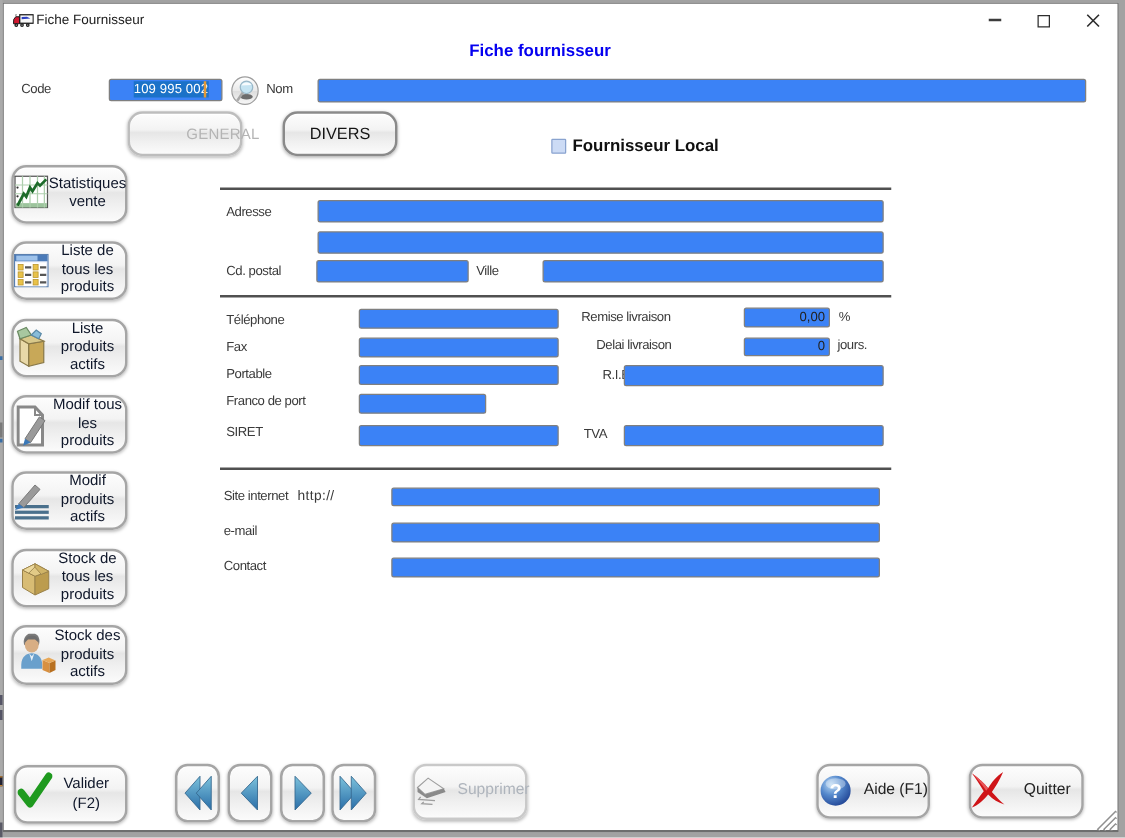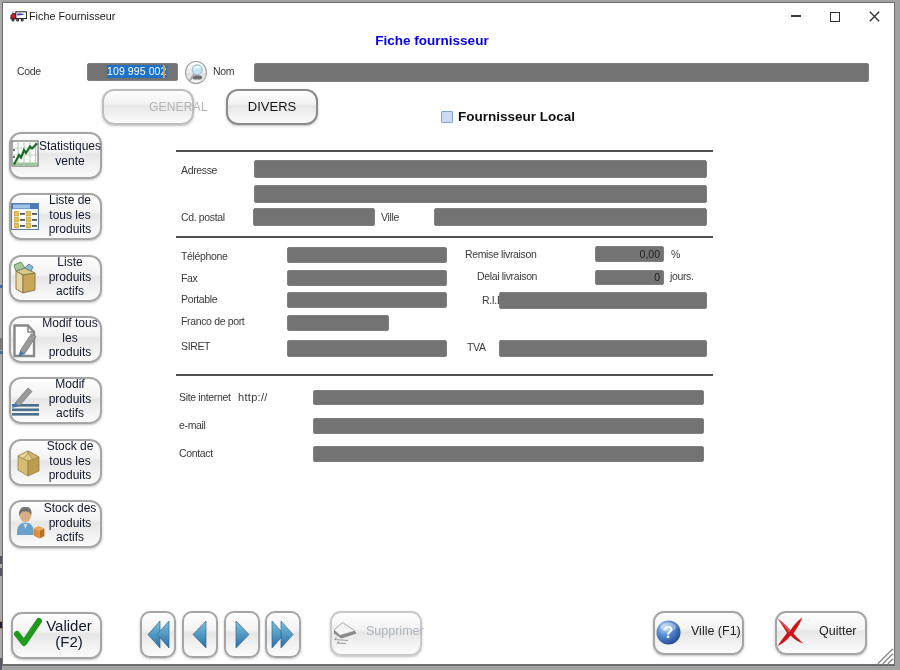--- a/index.html
+++ b/index.html
@@ -4,21 +4,21 @@
 <style>
 * { margin:0; padding:0; box-sizing:border-box; }
 html,body { width:900px; height:670px; overflow:hidden; }
 body { font-family:"Liberation Sans", sans-serif; background:#a2a2a2; position:relative; }
 #win {
   position:absolute; left:2px; top:2px; width:893px; height:664px;
   background:#ffffff; border:1px solid #6e6e6e; border-bottom-width:2px;
 }
 .abs { position:absolute; }
 .lbl { position:absolute; font-size:10.5px; color:#3a3a3a; letter-spacing:-0.35px; white-space:nowrap; }
-.inp { position:absolute; background:#737373; border:1px solid #7f7f7f; border-radius:2px; }
+.inp { position:absolute; background:#3b82f6; border:1px solid #7f7f7f; border-radius:2px; }
 .sep { position:absolute; left:176px; width:537px; height:1.5px; background:#505050; }
 .gbtn {
   position:absolute; border:2px solid #a5a5a5; border-radius:12px;
   background:linear-gradient(180deg,#fdfdfd 0%,#f3f3f3 40%,#e6e6e6 47%,#f0f0f0 70%,#fbfbfb 100%);
   box-shadow: inset 0 1px 0 rgba(255,255,255,.9), 0 1px 2.5px rgba(0,0,0,.25);
 }
 .btxt { position:absolute; font-size:12px; color:#0f172a; text-align:center; line-height:14.5px; }
 </style>
 </head>
 <body>
@@ -200,21 +200,21 @@
     <path d="M19 23 L19 31 L24.6 33.4 L24.6 25.4 Z" fill="#d89040"></path>
     <path d="M24.6 25.4 L24.6 33.4 L29.4 31 L29.4 23.4 Z" fill="#b87020"></path>
     <path d="M19 23 L24 21 L29.4 23.4 L24.6 25.4 Z" fill="#e8a858"></path>
   </svg>
   <div class="btxt" style="left:38px;top:501px;width:64px;">Stock des<br>produits<br>actifs</div>
 
   <div class="gbtn" style="left:11px;top:612px;width:91px;height:47px;border-radius:11px;"></div>
   <svg class="abs" style="left:14px;top:617px;" width="28" height="32" viewBox="0 0 28 32">
     <path d="M3 17 L10 26 L25 4" fill="none" stroke="#1f9a1f" stroke-width="6" stroke-linecap="round" stroke-linejoin="round"></path>
   </svg>
-  <div class="btxt" style="left:38px;top:618px;width:62px;font-size:15px;line-height:16px;">Valider<br>(F2)</div>
+  <div class="btxt" style="left:38px;top:618px;width:62px;font-size:12px;line-height:16px;">Valider<br>(F2)</div>
 
   <div class="gbtn" style="left:140px;top:611px;width:36px;height:47px;border-radius:10px;"></div>
   <svg class="abs" style="left:140px;top:611px;" width="36" height="47" viewBox="0 0 36 47">
     <defs>
       <linearGradient id="ag" x1="0" y1="0" x2="0" y2="1">
       <stop offset="0" stop-color="#7cc2dc"></stop>
         <stop offset="1" stop-color="#2a6ea8"></stop>
     </linearGradient>
     </defs>
     <path d="M20 10 L8 23.5 L20 37 Z" fill="url(#ag)" stroke="#35688f" stroke-width=".7"></path>
@@ -248,21 +248,21 @@
       <radialGradient id="hg" cx=".35" cy=".3" r=".8">
       <stop offset="0" stop-color="#b8d8f4"></stop>
         <stop offset=".45" stop-color="#5488cc"></stop>
         <stop offset="1" stop-color="#1c3f90"></stop>
     </radialGradient>
     </defs>
     <circle cx="12.5" cy="12.5" r="12" fill="url(#hg)"></circle>
     <ellipse cx="12.5" cy="7" rx="8" ry="4.5" fill="#ffffff" opacity=".35"></ellipse>
     <text x="12.5" y="18" font-family="Liberation Sans, sans-serif" font-size="16" font-weight="bold" fill="#fff" text-anchor="middle">?</text>
   </svg>
-  <div class="abs" style="left:691px;top:624px;font-size:12.5px;color:#222;">Ville (F1)</div>
+  <div class="abs" style="left:691px;top:624px;font-size:12.5px;color:#222;">Aide (F1)</div>
 
   <div class="gbtn" style="left:775px;top:611px;width:92px;height:44px;border-radius:11px;"></div>
   <svg class="abs" style="left:776px;top:615px;" width="28" height="33" viewBox="0 0 28 33">
     <path d="M1.5 3.5 C7 7.5 11.5 11.5 14.5 15.5 C17.5 10.5 21 6 26.5 2.5 C23.5 9.5 20.5 14 17.5 18.5 C21 22.5 24.5 26 27.5 28.5 C22.5 27 18.5 24.5 14.5 20.5 C10.5 25.5 7 28.5 1.5 31 C4.5 26.5 7.5 22.5 11 18 C8 13 4.5 7.5 1.5 3.5 Z" fill="#cf1418"></path>
     <path d="M1.5 3.5 C7 7.5 11.5 11.5 14.5 15.5 L13 17.5 C9.5 12.5 5.5 7.5 1.5 3.5 Z" fill="#e85558"></path>
   </svg>
   <div class="abs" style="left:819px;top:624px;font-size:12.5px;color:#222;">Quitter</div>
 
   <svg class="abs" style="left:875px;top:648px;" width="19" height="18" viewBox="0 0 19 18">
     <path d="M18 1 L3 16 M18 6 L8 16 M18 11 L13 16" stroke="#909090" stroke-width="1.8" fill="none"></path>

